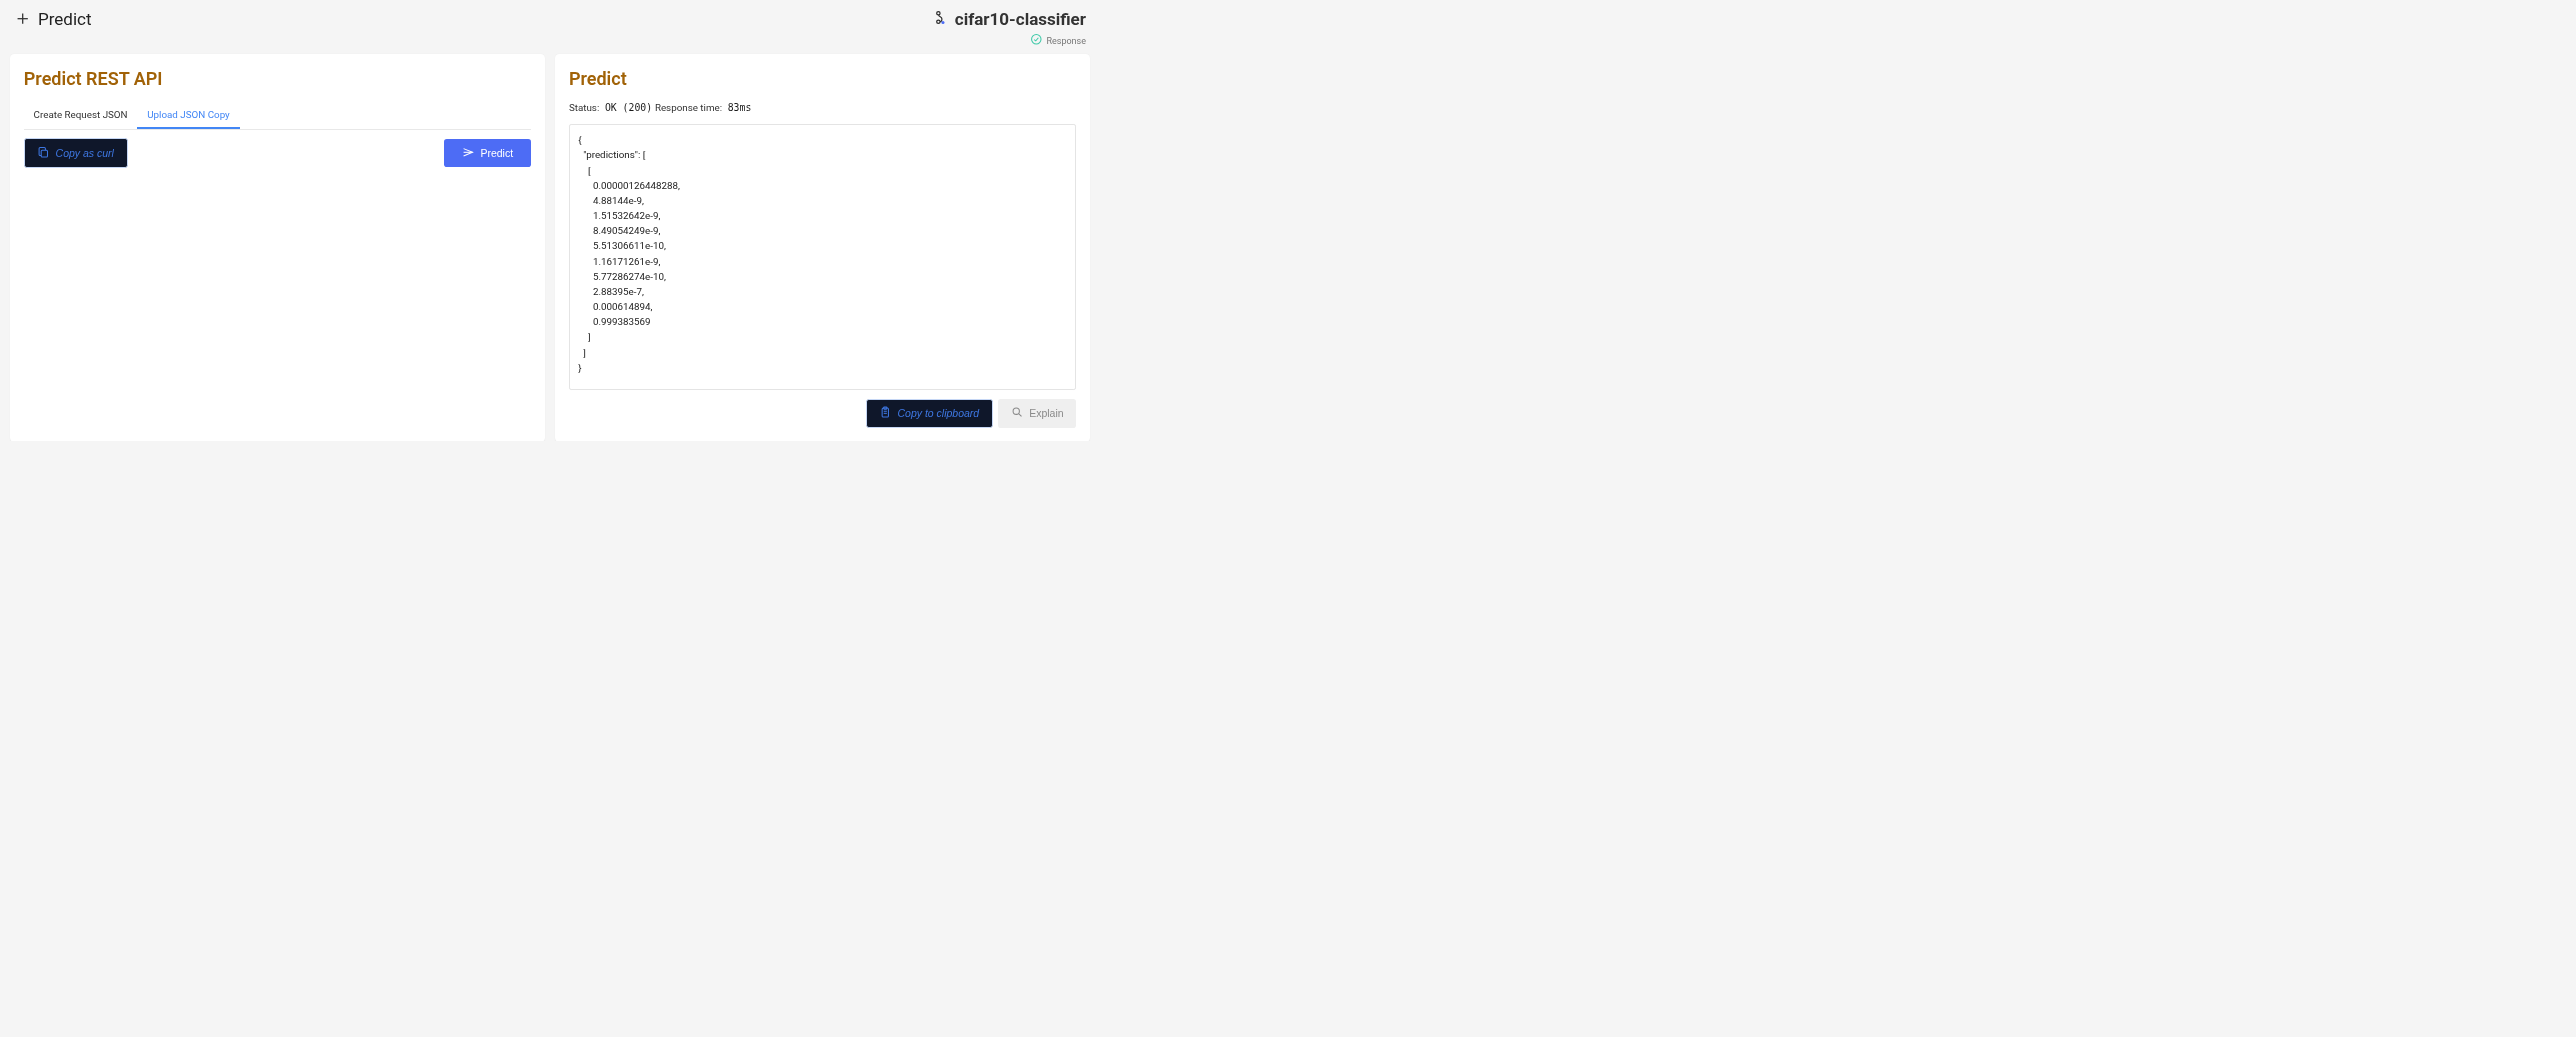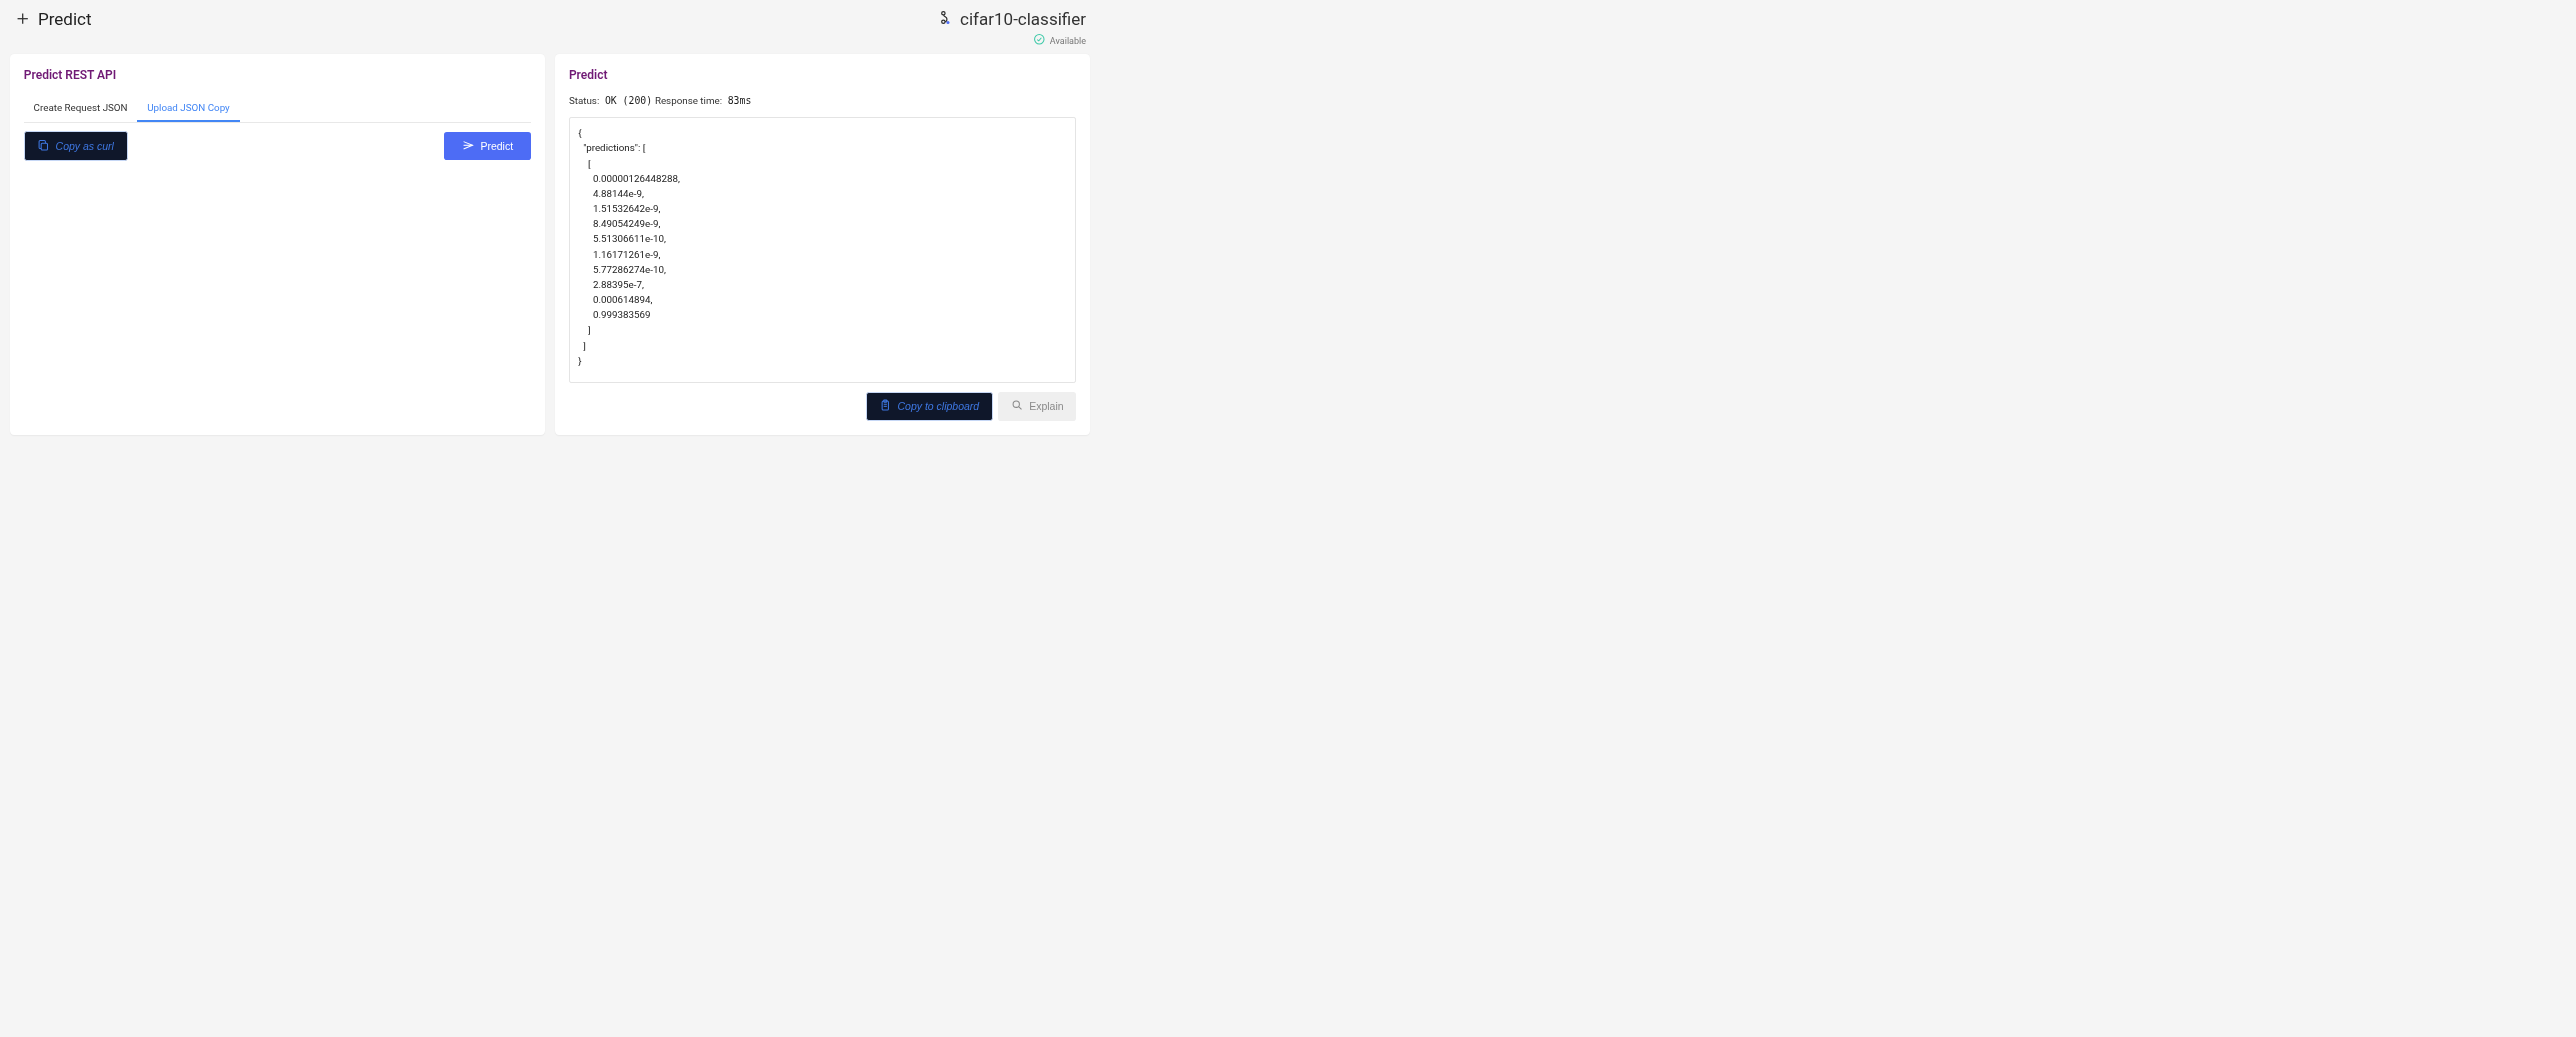--- a/index.html
+++ b/index.html
@@ -40,21 +40,21 @@
       align-items: flex-end;
       gap: 4.2px;
     }
     .model-row {
       display: flex;
       align-items: center;
       gap: 5.6px;
     }
     .model-name {
       font-size: 17px;
-      font-weight: 400;
+      font-weight: 700;
       color: #333;
     }
     .status-row {
       display: flex;
       align-items: center;
       gap: 4.2px;
     }
     .status-text {
       font-size: 9px;
       color: #777;
@@ -72,23 +72,23 @@
     }
     .panel-left {
       flex: 1;
       min-width: 0;
     }
     .panel-right {
       flex: 1;
       min-width: 0;
     }
     .panel-title {
-      font-size: 12px;
+      font-size: 18px;
       font-weight: 600;
-      color: #701a75;
+      color: #a16207;
       margin-bottom: 12.6px;
     }
     .tabs {
       display: flex;
       border-bottom: 0.7px solid #e8e8e8;
       margin-bottom: 0;
     }
     .tab {
       padding: 7px 9.8px;
       font-size: 9.8px;
@@ -227,21 +227,21 @@
       </span>
       <span class="model-name">cifar10-classifier</span>
     </div>
     <div class="status-row">
       <span>
         <svg width="12.6" height="12.6" viewBox="0 0 24 24" fill="none" stroke="#3dc9a8" stroke-width="2">
           <circle cx="12" cy="12" r="9"></circle>
           <polyline points="8,12.5 11,15 16,9"></polyline>
         </svg>
       </span>
-      <span class="status-text">Available</span>
+      <span class="status-text">Response</span>
     </div>
   </div>
 </div>
 
 <div class="content">
 
   <div class="panel panel-left">
     <h2 class="panel-title">Predict REST API</h2>
 
     <div class="tabs">

